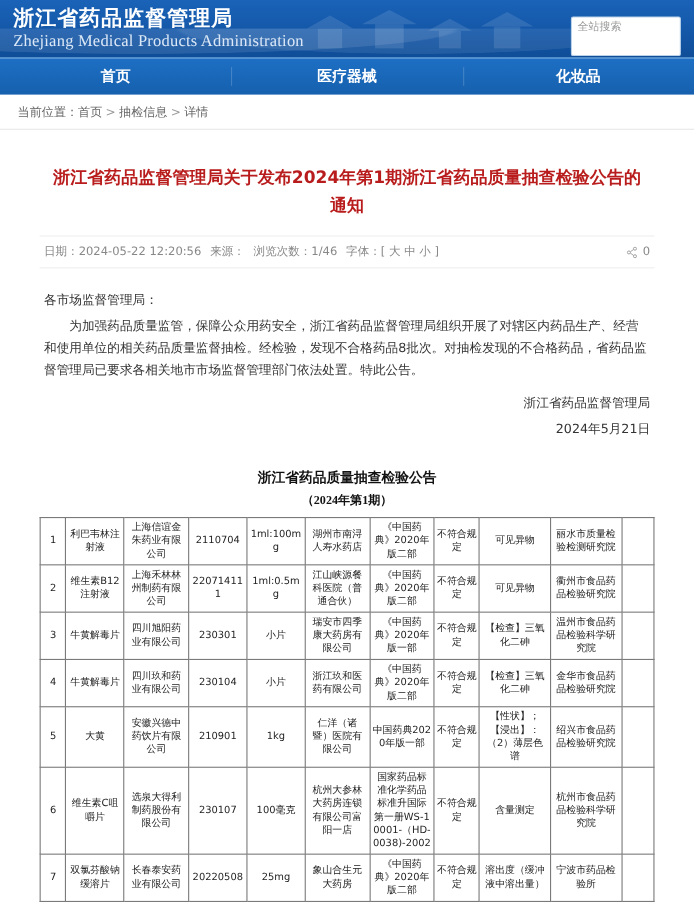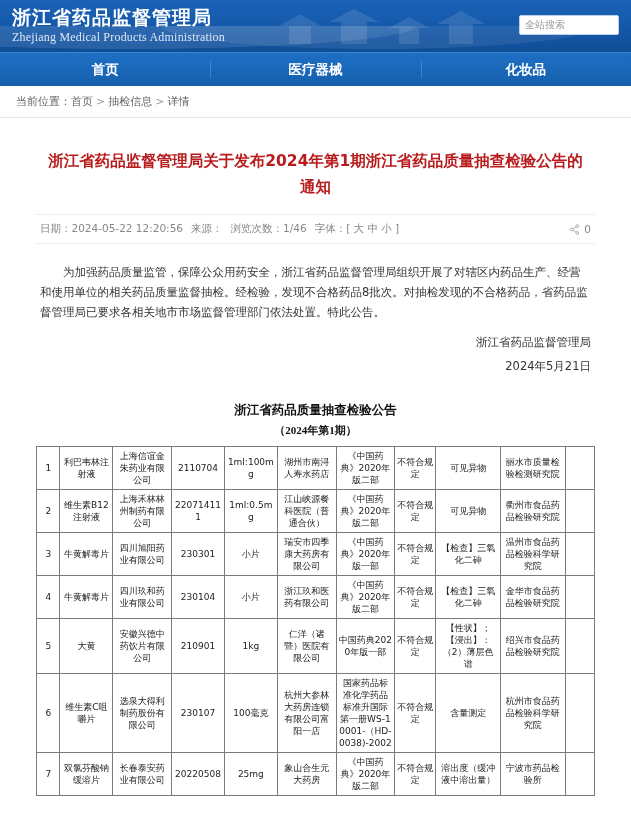--- a/index.html
+++ b/index.html
@@ -29,26 +29,26 @@
     position:absolute; right:120px; top:2px; width:240px; height:48px;
     opacity:.25;
   }
   .logo-block { position:absolute; left:12px; top:6px; }
   .logo-cn {
     color:#fff; font-size:19px; font-weight:bold; letter-spacing:1px;
     font-family:"DejaVu Sans","Liberation Sans", sans-serif;
     line-height:22px;
   }
   .logo-en {
-    color:#dbe8f7; font-size:12px; letter-spacing:.2px; margin-top:2px;
+    color:#dbe8f7; font-size:15px; letter-spacing:.2px; margin-top:2px;
     font-family:"Liberation Serif", serif;
   }
   .search-box {
     position:absolute; right:12px; top:15px;
-    width:100px; height:20px; background:#fff; border:1px solid #b9d2ea;
+    width:100px; height:36px; background:#fff; border:1px solid #b9d2ea;
     border-radius:2px; font-size:10px; color:#999; padding:0 5px; line-height:18px;
   }
 
   
   .nav {
     height: 34px;
     background: linear-gradient(180deg,#1d6fc4 0%, #1660ae 100%);
     display:flex; align-items:stretch; border-top:1px solid #3b86cf;
   }
   .nav-item {
@@ -167,20 +167,21 @@
           <circle cx="4" cy="8" r="2" fill="none" stroke="#999" stroke-width="1.2"></circle>
           <circle cx="12" cy="13" r="2" fill="none" stroke="#999" stroke-width="1.2"></circle>
           <line x1="6" y1="7" x2="10" y2="4.2" stroke="#999" stroke-width="1.2"></line>
           <line x1="6" y1="9" x2="10" y2="11.8" stroke="#999" stroke-width="1.2"></line>
         </svg>
         <span>0</span>
       </span>
     </div>
 
     <div class="body-text">
+      <p>各市场监督管理局：</p>
       <p class="indent">为加强药品质量监管，保障公众用药安全，浙江省药品监督管理局组织开展了对辖区内药品生产、经营和使用单位的相关药品质量监督抽检。经检验，发现不合格药品8批次。对抽检发现的不合格药品，省药品监督管理局已要求各相关地市市场监督管理部门依法处置。特此公告。</p>
       <p class="right" style="margin-top:10px;">浙江省药品监督管理局</p>
       <p class="right">2024年5月21日</p>
     </div>
 
     <div class="doc-title">浙江省药品质量抽查检验公告</div>
     <div class="doc-subtitle">（2024年第1期）</div>
 
     <table class="grid">
       <colgroup>

